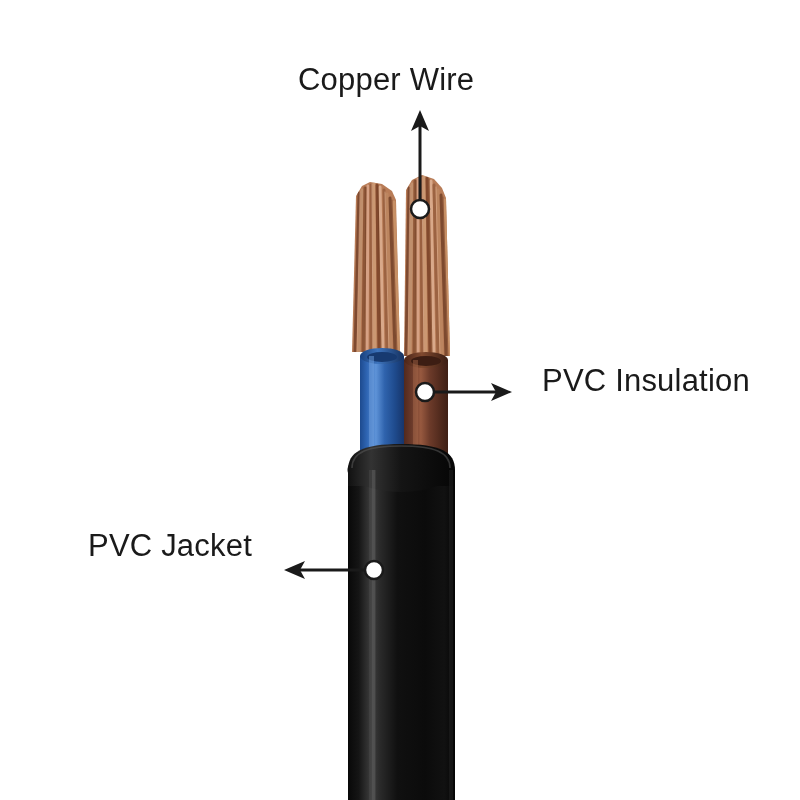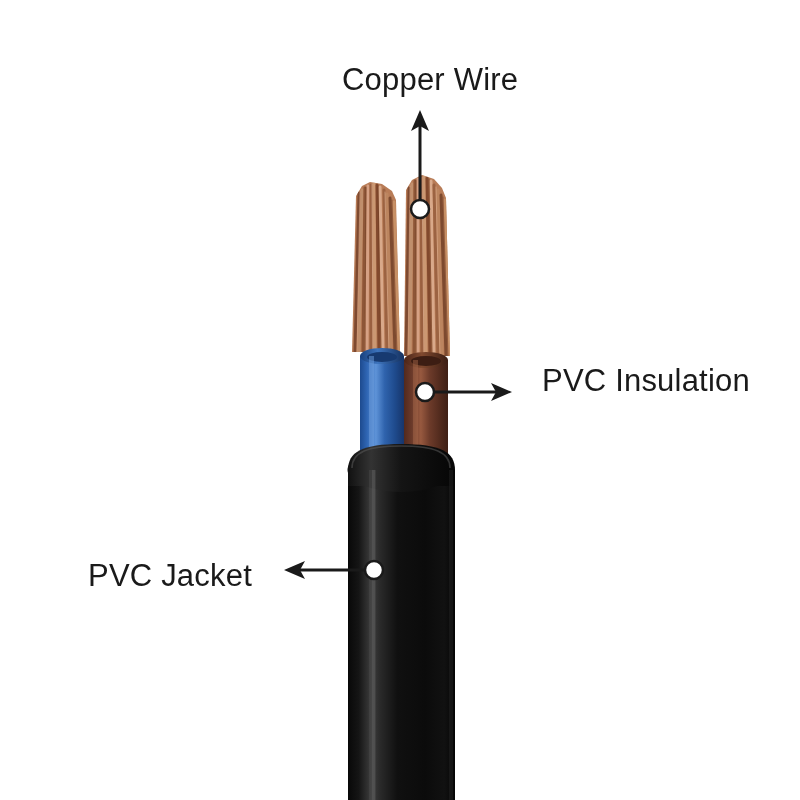--- a/index.html
+++ b/index.html
@@ -28,29 +28,28 @@
     color: #1a1a1a;
     font-size: 31px;
     font-weight: 400;
     letter-spacing: 0.2px;
     white-space: nowrap;
     line-height: 1;
   }
   #label-copper-wire {
     left: 298px;
     top: 64px;
-    margin-left: 44px;
   }
   #label-pvc-insulation {
     left: 542px;
     top: 365px;
   }
   #label-pvc-jacket {
     left: 88px;
-    top: 560px;
+    top: 530px;
     text-align: right;
   }
 </style>
 </head>
 <body>
 
 <div id="stage">
 
   <svg class="diagram-svg" viewBox="0 0 800 800">
     <defs>

